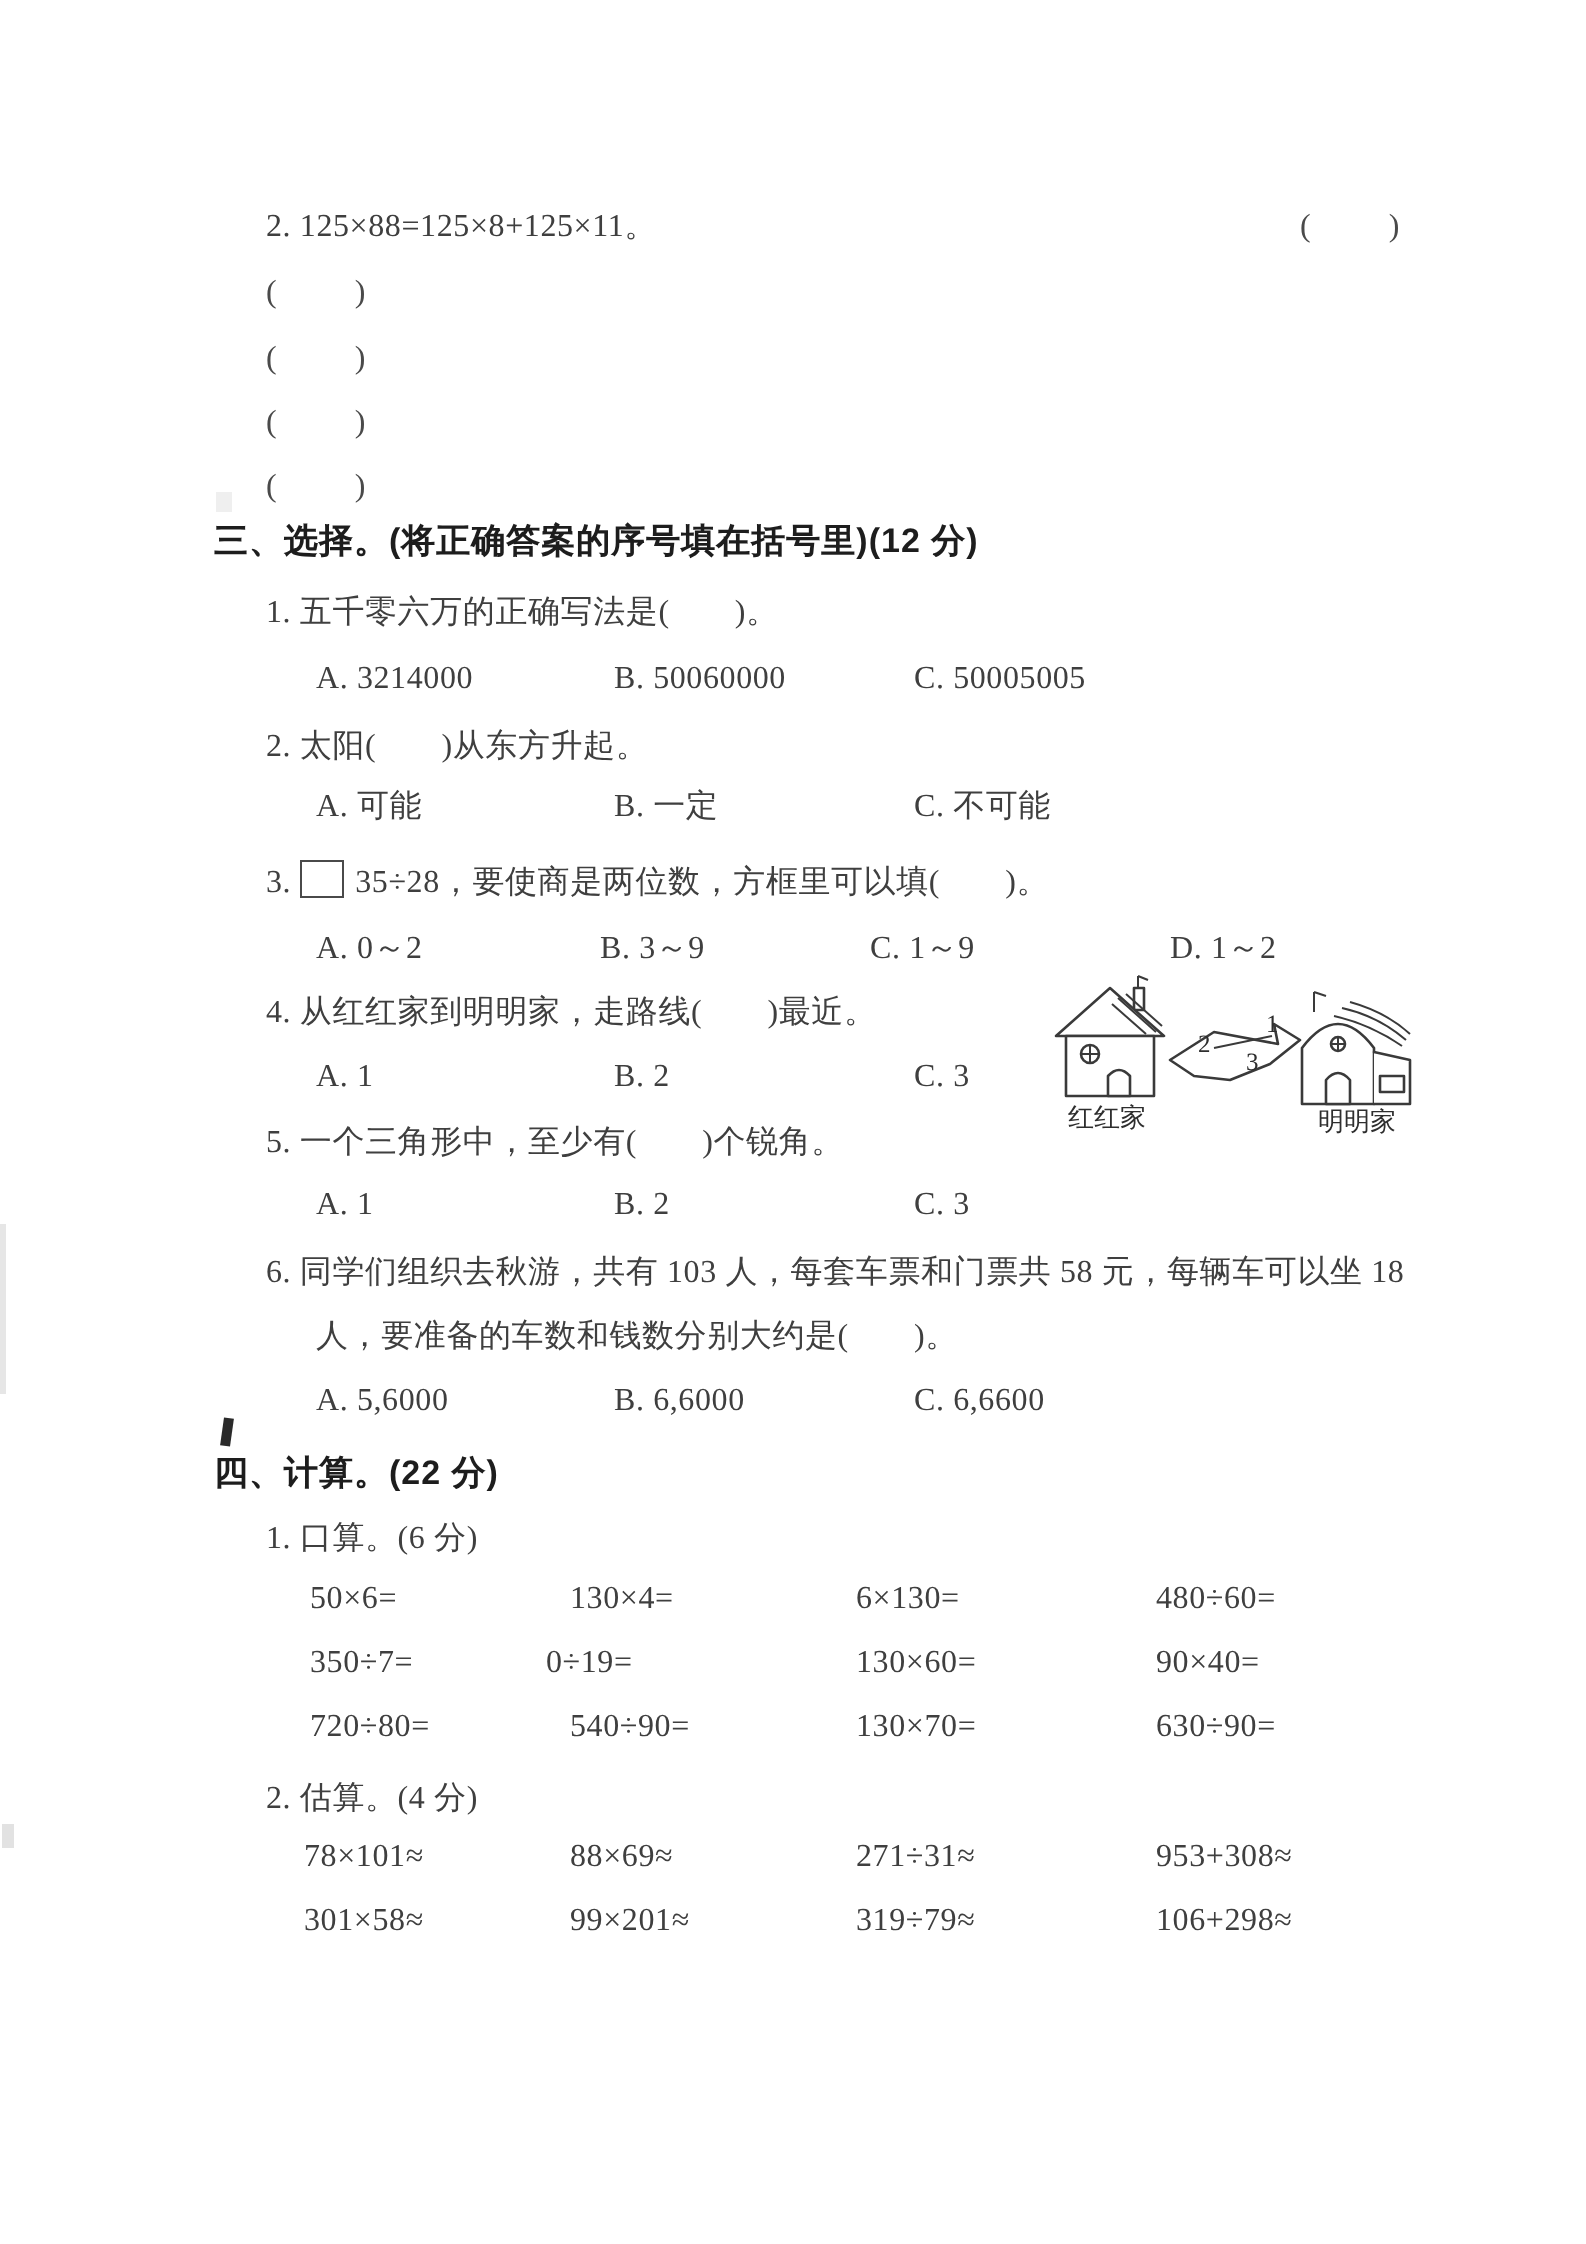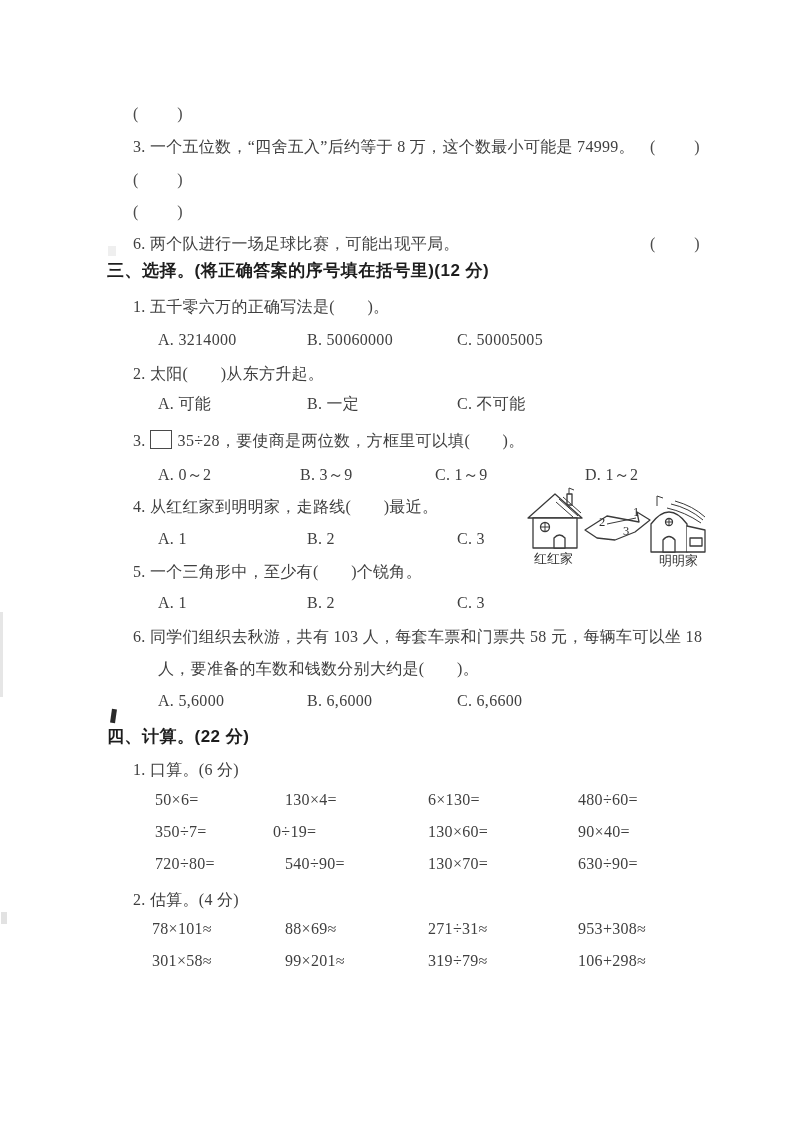--- a/index.html
+++ b/index.html
@@ -19,46 +19,45 @@
   .illu text{fill:#2e2e2e;font-size:13px;font-family:"Liberation Serif","DejaVu Serif",serif;}
   .illu text.route{font-size:12.5px;}
   .artifact{position:absolute;}
 </style>
 </head>
 <body>
 
 <div class="page">
 
   <div class="ln tf" style="top:104px">
+    <span>2. 125×88=125×8+125×11。</span>
     <span class="brk">
         <span>(</span>
         <span>)</span>
       </span>
   </div>
   <div class="ln tf" style="top:137px">
-    <span>3. 一个五位数，“四舍五入”后约等于 8 万，这个数最小可能是 74999。</span>
     <span class="brk">
         <span>(</span>
         <span>)</span>
       </span>
   </div>
   <div class="ln tf" style="top:170px">
     <span class="brk">
         <span>(</span>
         <span>)</span>
       </span>
   </div>
   <div class="ln tf" style="top:202px">
     <span class="brk">
         <span>(</span>
         <span>)</span>
       </span>
   </div>
   <div class="ln tf" style="top:234px">
-    <span>6. 两个队进行一场足球比赛，可能出现平局。</span>
     <span class="brk">
         <span>(</span>
         <span>)</span>
       </span>
   </div>
 
   <div class="ln hd" style="left:107px;top:261px">三、选择。(将正确答案的序号填在括号里)(12 分)</div>
 
   <div class="ln" style="left:133px;top:297px">1. 五千零六万的正确写法是(　　)。</div>
   <div class="ln" style="top:330px">

